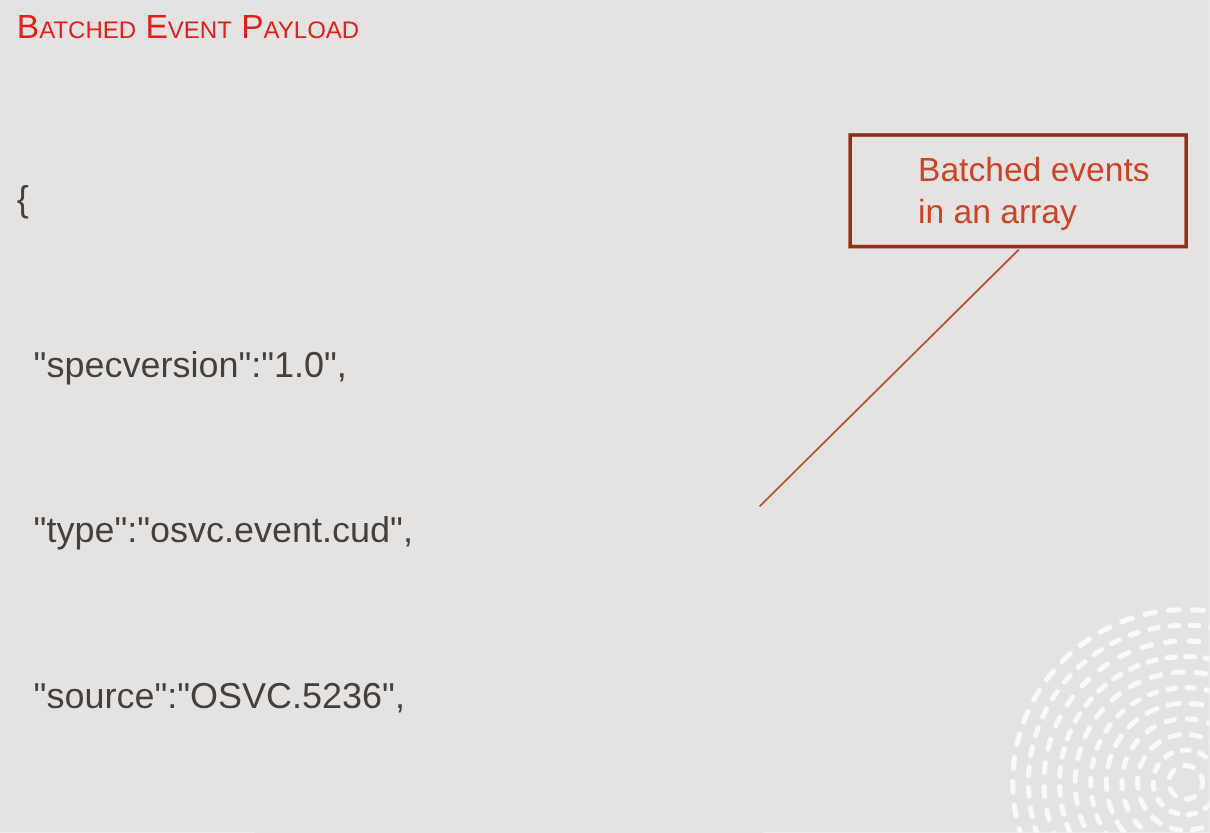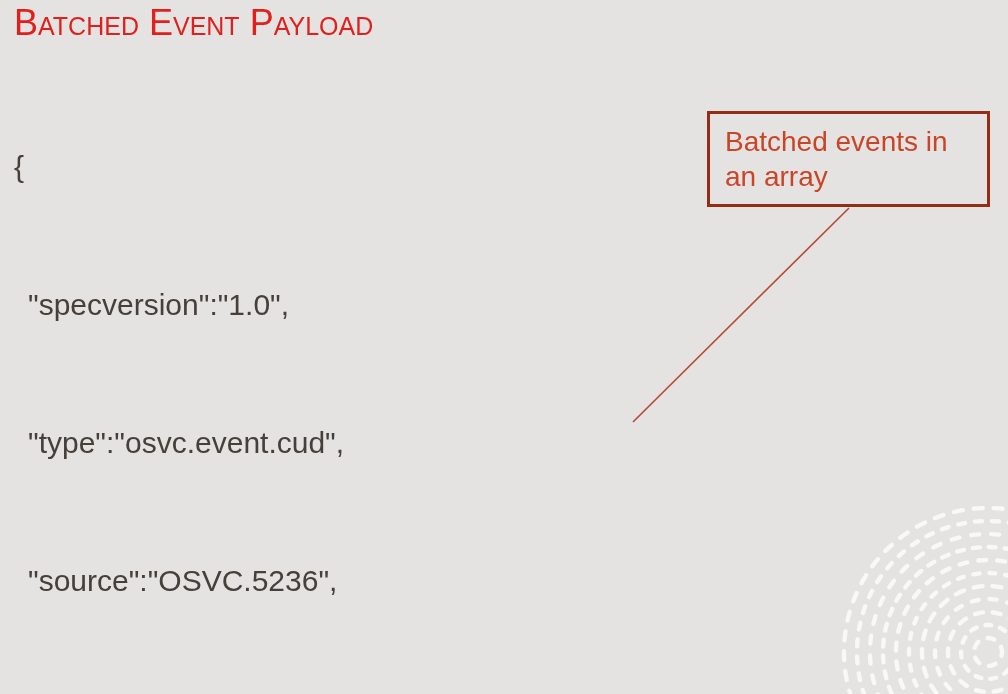--- a/index.html
+++ b/index.html
@@ -14,21 +14,21 @@
   html,body{margin:0;padding:0;}
   body{font-family:"Liberation Sans",sans-serif;}
   .slide{
     position:relative;
     width:1008px;height:694px;
     background:var(--background);
     overflow:hidden;
   }
   .page-title{
     position:absolute;left:14px;top:0px;
-    font-size:36px;line-height:46px;font-weight:400;
+    font-size:28px;line-height:46px;font-weight:400;
     font-variant:small-caps;
     color:var(--title);
     letter-spacing:0px;
     margin:0;
   }
   .code{
     position:absolute;left:0;top:52px;width:1008px;
     font-size:30px;line-height:46px;
     color:var(--code-text);
     white-space:pre;
@@ -38,20 +38,21 @@
   .svg-layer{
     position:absolute;left:0;top:0;width:1008px;height:694px;
     pointer-events:none;
   }
   .callout{
     position:absolute;left:707px;top:111px;
     width:283px;height:96px;
     border:3px solid var(--callout-border);
     box-sizing:border-box;
     background:var(--background);
+    padding-left:40px;
   }
   .callout-text{
     margin:0;
     padding:10px 16px 0 15px;
     font-size:28px;line-height:35px;
     color:var(--callout-text);
   }
 </style>
 </head>
 <body>

